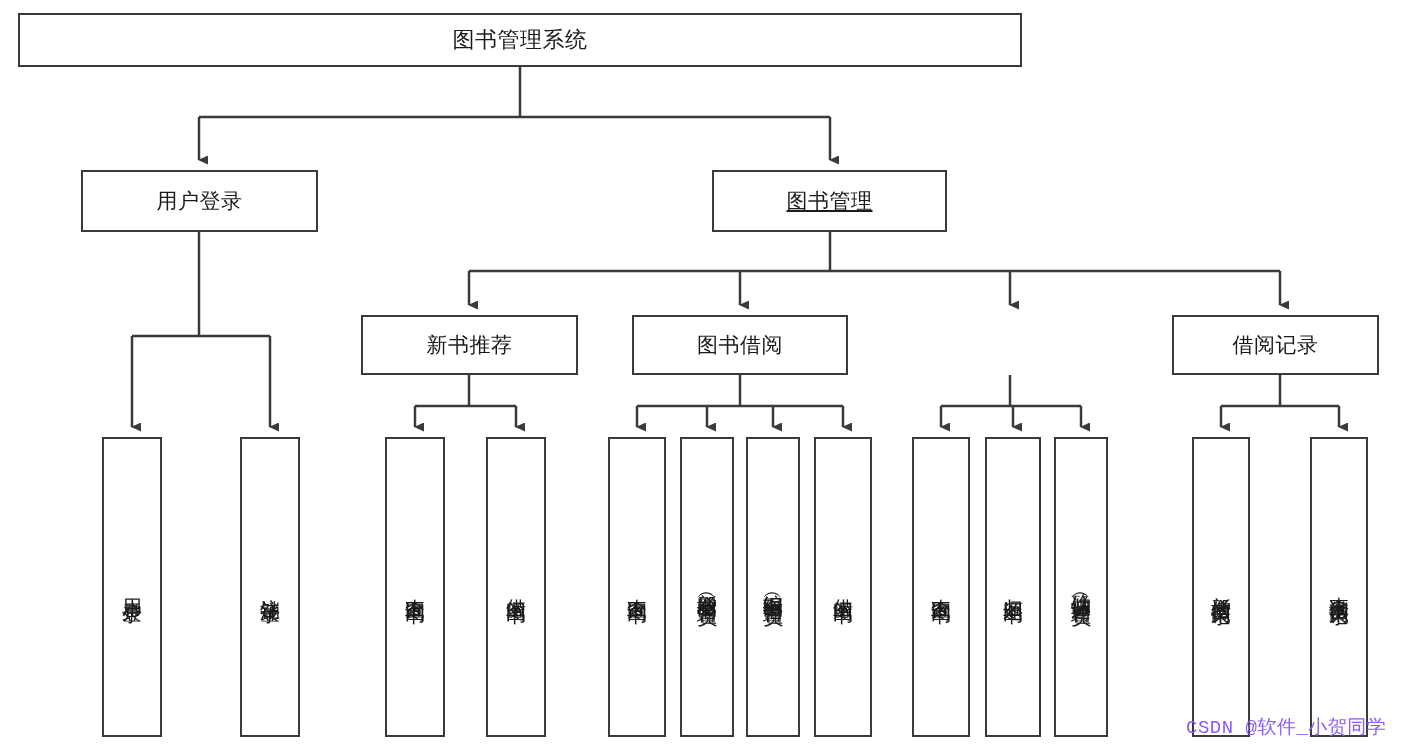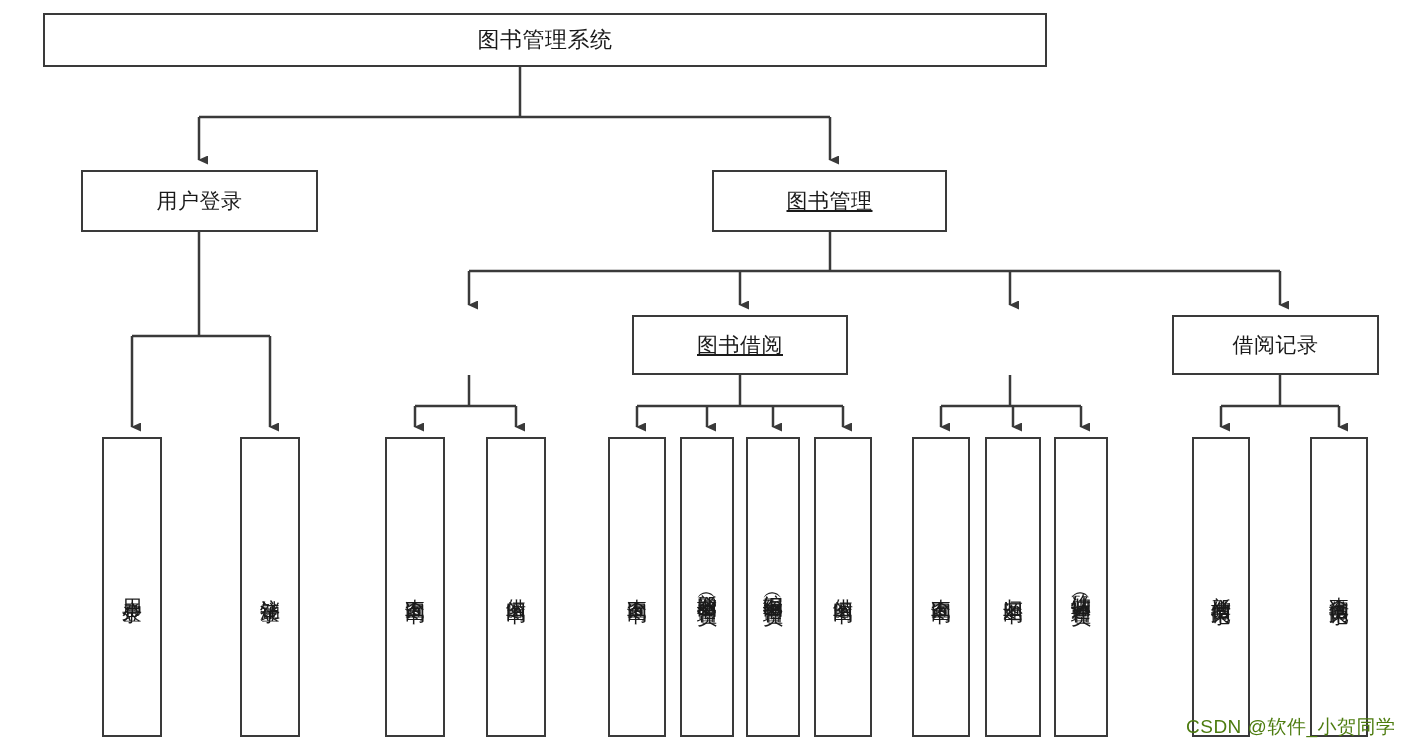--- a/index.html
+++ b/index.html
@@ -48,23 +48,24 @@
     letter-spacing: 2px;
     padding: 6px 0;
     text-align: center;
   }
   .node.root {
     font-size: 22px;
   }
   .watermark {
     position: absolute;
     font-size: 19px;
-    color: #4d7c0f;
+    color: #8b5cf6;
     white-space: nowrap;
     letter-spacing: 0.5px;
+    font-family: Liberation Mono, monospace;
   }
 </style>
 </head>
 <body>
 
 <div id="canvas">
 
   <svg id="wires" viewBox="0 0 1405 747" xmlns="http://www.w3.org/2000/svg">
     <defs>
       <marker id="arrowhead" markerWidth="9" markerHeight="10" refX="4.5" refY="9" orient="auto" markerUnits="userSpaceOnUse">
@@ -109,26 +110,27 @@
       <line x1="1013" y1="406" x2="1013" y2="427" marker-end="url(#arrowhead)"></line>
       <line x1="1081" y1="406" x2="1081" y2="427" marker-end="url(#arrowhead)"></line>
 
       <line x1="1280" y1="375" x2="1280" y2="406"></line>
       <line x1="1221" y1="406" x2="1339" y2="406"></line>
       <line x1="1221" y1="406" x2="1221" y2="427" marker-end="url(#arrowhead)"></line>
       <line x1="1339" y1="406" x2="1339" y2="427" marker-end="url(#arrowhead)"></line>
     </g>
   </svg>
 
-  <div class="node horiz root" style="left: 18px; top: 13px; width: 1004px; height: 54px; margin-left: 25px;">图书管理系统</div>
+  <div class="node horiz root" style="left: 18px; top: 13px; width: 1004px; height: 54px;">图书管理系统</div>
 
   <div class="node horiz" style="left: 81px; top: 170px; width: 237px; height: 62px;">用户登录</div>
   <div class="node horiz" style="left: 712px; top: 170px; width: 235px; height: 62px; text-decoration: underline;">图书管理</div>
 
-  <div class="node horiz" style="left: 632px; top: 315px; width: 216px; height: 60px; text-decoration: underline;">图书借阅</div>
+  <div class="node horiz" style="left: 361px; top: 315px; width: 217px; height: 60px;">新书推荐</div>
+  <div class="node horiz" style="left: 632px; top: 315px; width: 216px; height: 60px;">图书借阅</div>
   <div class="node horiz" style="left: 1172px; top: 315px; width: 207px; height: 60px;">借阅记录</div>
 
   <div class="node vert" style="left: 102px; top: 437px; width: 60px; height: 300px; font-size: 20px;">用户登录</div>
   <div class="node vert" style="left: 240px; top: 437px; width: 60px; height: 300px; font-size: 20px;">注销登录</div>
   <div class="node vert" style="left: 385px; top: 437px; width: 60px; height: 300px; font-size: 20px;">查询图书</div>
   <div class="node vert" style="left: 486px; top: 437px; width: 60px; height: 300px; font-size: 20px;">借阅图书</div>
   <div class="node vert" style="left: 608px; top: 437px; width: 58px; height: 300px; font-size: 20px;">查询图书</div>
   <div class="node vert" style="left: 680px; top: 437px; width: 54px; height: 300px; font-size: 20px;">新增图书（管理员）</div>
   <div class="node vert" style="left: 746px; top: 437px; width: 54px; height: 300px; font-size: 20px;">编辑图书（管理员）</div>
   <div class="node vert" style="left: 814px; top: 437px; width: 58px; height: 300px; font-size: 20px;">借阅图书</div>

